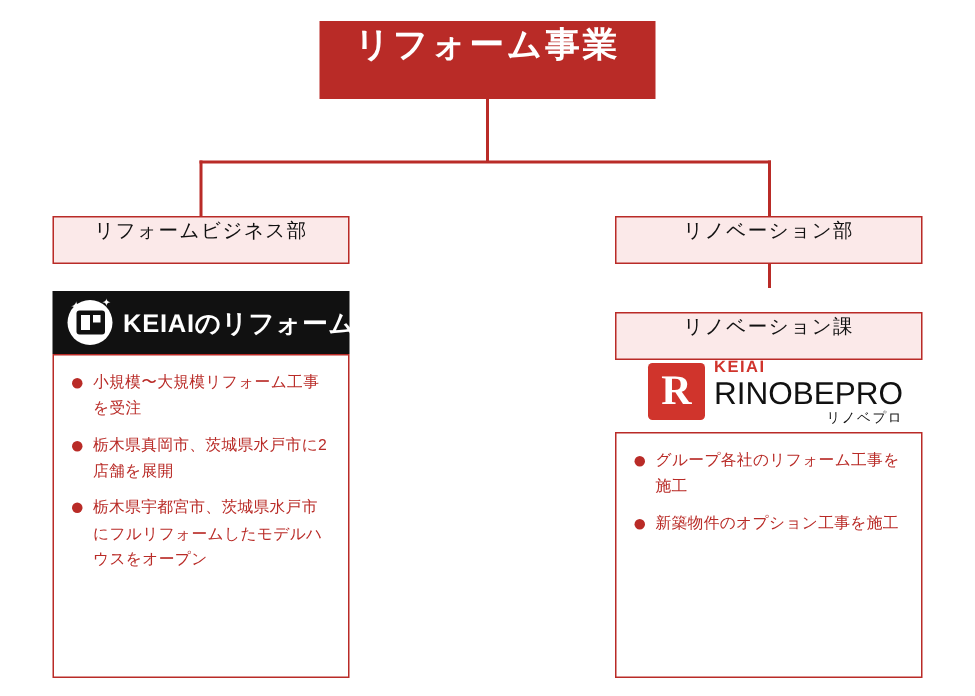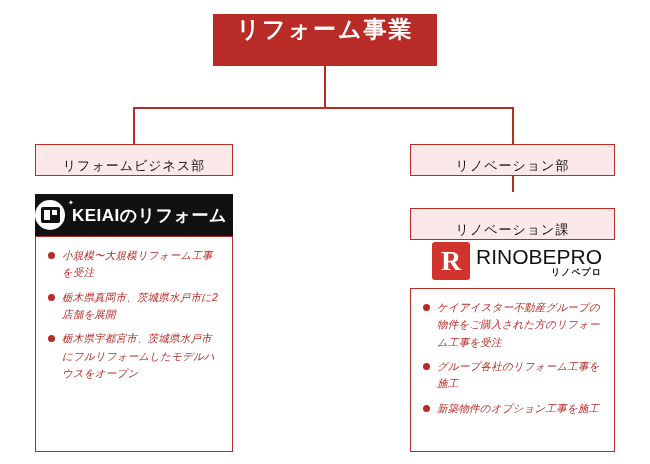--- a/index.html
+++ b/index.html
@@ -44,21 +44,21 @@
     background: #b92b27;
   }
   .vline { width: 1.5px; }
   .hline { height: 1.5px; }
 
   
   .dept-box {
     border: 1.5px solid #b92b27;
     background: #fbe9e9;
     display: flex;
-    align-items: flex-end;
+    align-items: flex-start;
     justify-content: center;
     box-sizing: border-box;
   }
   .dept-box .dept-text {
     font-size: 13px;
     color: #111111;
     letter-spacing: 1px;
   }
   #dept-reform {
     left: 35px;
@@ -81,20 +81,21 @@
 
   
   #logo-keiai {
     left: 35px;
     top: 194px;
     width: 198px;
     height: 42px;
     background: #111111;
     display: flex;
     align-items: center;
+    padding-left: 10px;
     box-sizing: border-box;
   }
   #logo-keiai .badge {
     width: 30px;
     height: 30px;
     border-radius: 50%;
     background: #ffffff;
     position: relative;
     flex: 0 0 auto;
     margin-right: 7px;
@@ -183,21 +184,20 @@
     font-size: 21px;
     font-weight: normal;
     letter-spacing: 0px;
   }
   #logo-rinobepro .sub {
     color: #111111;
     font-size: 9px;
     letter-spacing: 1px;
     text-align: right;
     margin-top: 1px;
-    font-weight: bold;
   }
 
   
   .list-box {
     border: 1.5px solid #b92b27;
     background: #ffffff;
     box-sizing: border-box;
     padding: 10px 12px 8px 12px;
   }
   #list-reform {
@@ -218,21 +218,20 @@
     list-style: none;
   }
   .list-box li {
     position: relative;
     padding-left: 14px;
     margin-bottom: 7px;
     font-size: 10.5px;
     line-height: 1.65;
     color: #b92b27;
     letter-spacing: 0.2px;
-    font-style: italic;
   }
   .list-box li::before {
     content: "";
     position: absolute;
     left: 0;
     top: 5px;
     width: 7px;
     height: 7px;
     border-radius: 50%;
     background: #b92b27;
@@ -281,26 +280,26 @@
 
   <div class="abs dept-box" id="section-renovation">
     <span class="dept-text">リノベーション課</span>
   </div>
 
   <div class="abs" id="logo-rinobepro">
     <span class="mark">
       <span class="r">R</span>
     </span>
     <span class="txt">
+      <div class="keiai-small">KEIAI</div>
       <div class="brand">RINOBEPRO</div>
       <div class="sub">リノベプロ</div>
     </span>
   </div>
 
   <div class="abs list-box" id="list-renovation">
     <ul>
-      <li>ケイアイスター不動産グループの物件をご購入された方のリフォーム工事を受注</li>
       <li>グループ各社のリフォーム工事を施工</li>
       <li>新築物件のオプション工事を施工</li>
     </ul>
   </div>
 
 </div>
 
 </body></html>

